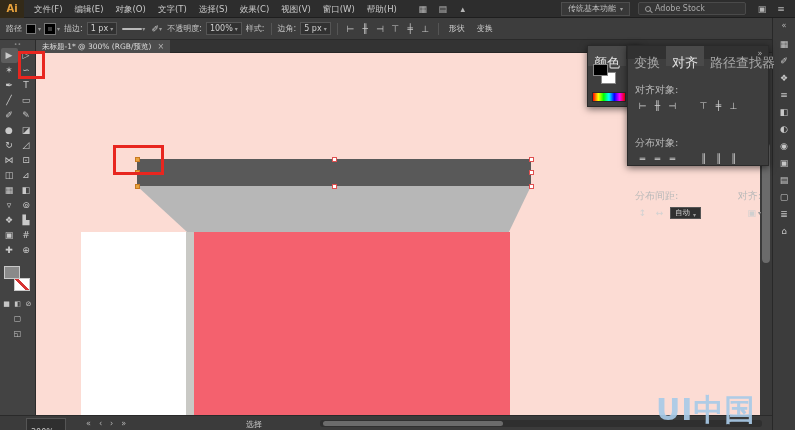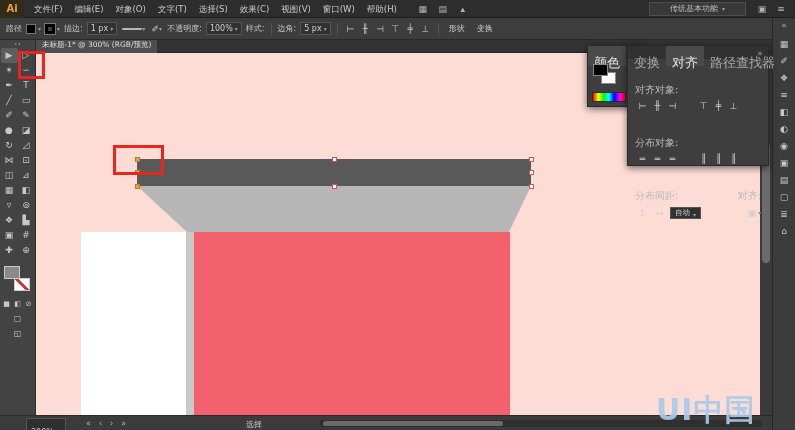--- a/index.html
+++ b/index.html
@@ -10,21 +10,21 @@
 
   
   #menubar { position:absolute; left:0; top:0; width:795px; height:18px; background:#2d2d2d;
              border-bottom:1px solid #1e1e1e; display:flex; align-items:center; color:#c9c9c9; font-size:9px; }
   .ai-logo { width:24px; height:18px; line-height:18px; text-align:center; color:#e8a33d; font-weight:bold;
              font-size:10px; background:#332a18; }
   .menus { display:flex; height:18px; margin-left:4px; }
   .menu-item { height:18px; line-height:18px; padding:0 6px; background:none; border:0; color:#c9c9c9; font-size:8.5px; white-space:nowrap; }
   .mb-icons { display:flex; gap:4px; margin-left:12px; }
   .mb-icon { width:16px; height:14px; background:none; border:0; color:#b5b5b5; font-size:9px; line-height:14px; }
-  .workspace { margin-left:auto; display:flex; align-items:center; gap:4px; height:14px; padding:0 20px;
+  .workspace { margin-left:auto; display:flex; align-items:center; gap:4px; height:14px; padding:0 6px;
                border:1px solid #4e4e4e; background:#383838; font-size:8px; color:#c0c0c0; white-space:nowrap; }
   .stock-search { display:flex; align-items:center; gap:4px; height:13px; margin-left:8px; padding:0 6px;
                   background:#353535; border:1px solid #4a4a4a; border-radius:2px; font-size:8px; color:#a8a8a8; width:108px; }
   .mag { width:6px; height:6px; border:1px solid #9a9a9a; border-radius:50%; position:relative; flex:0 0 auto; }
   .mag::after { content:""; position:absolute; width:4px; height:1px; background:#9a9a9a; right:-3px; bottom:-1px; transform:rotate(45deg); }
   .right-toggles { display:flex; gap:3px; margin:0 6px 0 8px; }
 
   
   #controlbar { position:absolute; left:0; top:18px; width:795px; height:22px; background:#3d3d3d;
                 border-bottom:1px solid #2a2a2a; display:flex; align-items:center; gap:4px; padding-left:6px;
@@ -40,21 +40,21 @@
                 background:none; border:0; color:#c6c6c6; font-size:9px; padding:0 1px; }
   .profline { width:20px; height:2px; background:#b9b9b9; border-radius:2px; display:inline-block; }
   .cb-sep { width:1px; height:12px; background:#555; margin:0 2px; flex:0 0 auto; }
   .cb-icons { display:flex; gap:2px; }
   .cb-textbtn { background:none; border:0; color:#c9c9c9; font-size:8px; padding:0 4px; white-space:nowrap;text-align:center; }
 
   
   #tabstrip { position:absolute; left:36px; top:40px; width:736px; height:13px; background:#333;
               border-bottom:1px solid #272727; display:flex; }
   .doctab { display:flex; align-items:center; gap:6px; height:13px; max-width:175px; padding:0 6px;
-            background:#4d4d4d; color:#dcdcdc; font-size:7.5px; white-space:nowrap; overflow:hidden;flex-direction:column; }
+            background:#4d4d4d; color:#dcdcdc; font-size:7.5px; white-space:nowrap; overflow:hidden; }
   .closex { color:#b5b5b5; font-size:8px; }
 
   
   #toolbar { position:absolute; left:0; top:40px; width:36px; height:375px; background:#434343;
              border-right:1px solid #2b2b2b; }
   .tb-grip { height:8px; text-align:center; color:#8a8a8a; font-size:6px; line-height:8px; }
   .tools { display:grid; grid-template-columns:17px 17px; justify-content:center; }
   .tool { width:17px; height:15px; background:none; border:0; color:#c9c9c9; font-size:9px; line-height:15px;
           padding:0; text-align:center; }
   .tool.active { background:#5d5d5d; border-radius:2px; }
@@ -158,20 +158,24 @@
       </nav>
     <div class="mb-icons">
 
     <button class="mb-icon"><span>▦</span></button>
         <button class="mb-icon"><span>▤</span></button>
         <button class="mb-icon"><span>▴</span></button>
       </div>
     <div class="workspace">
       <span>传统基本功能</span>
       <span class="caret">▾</span>
+    </div>
+    <div class="stock-search">
+      <span class="mag"></span>
+      <span>Adobe Stock</span>
     </div>
     <div class="mb-icons right-toggles">
 
     <button class="mb-icon"><span>▣</span></button>
         <button class="mb-icon"><span>≡</span></button>
       </div>
   </header>
 
   <div id="controlbar">
     <span class="cb-label">路径</span>

